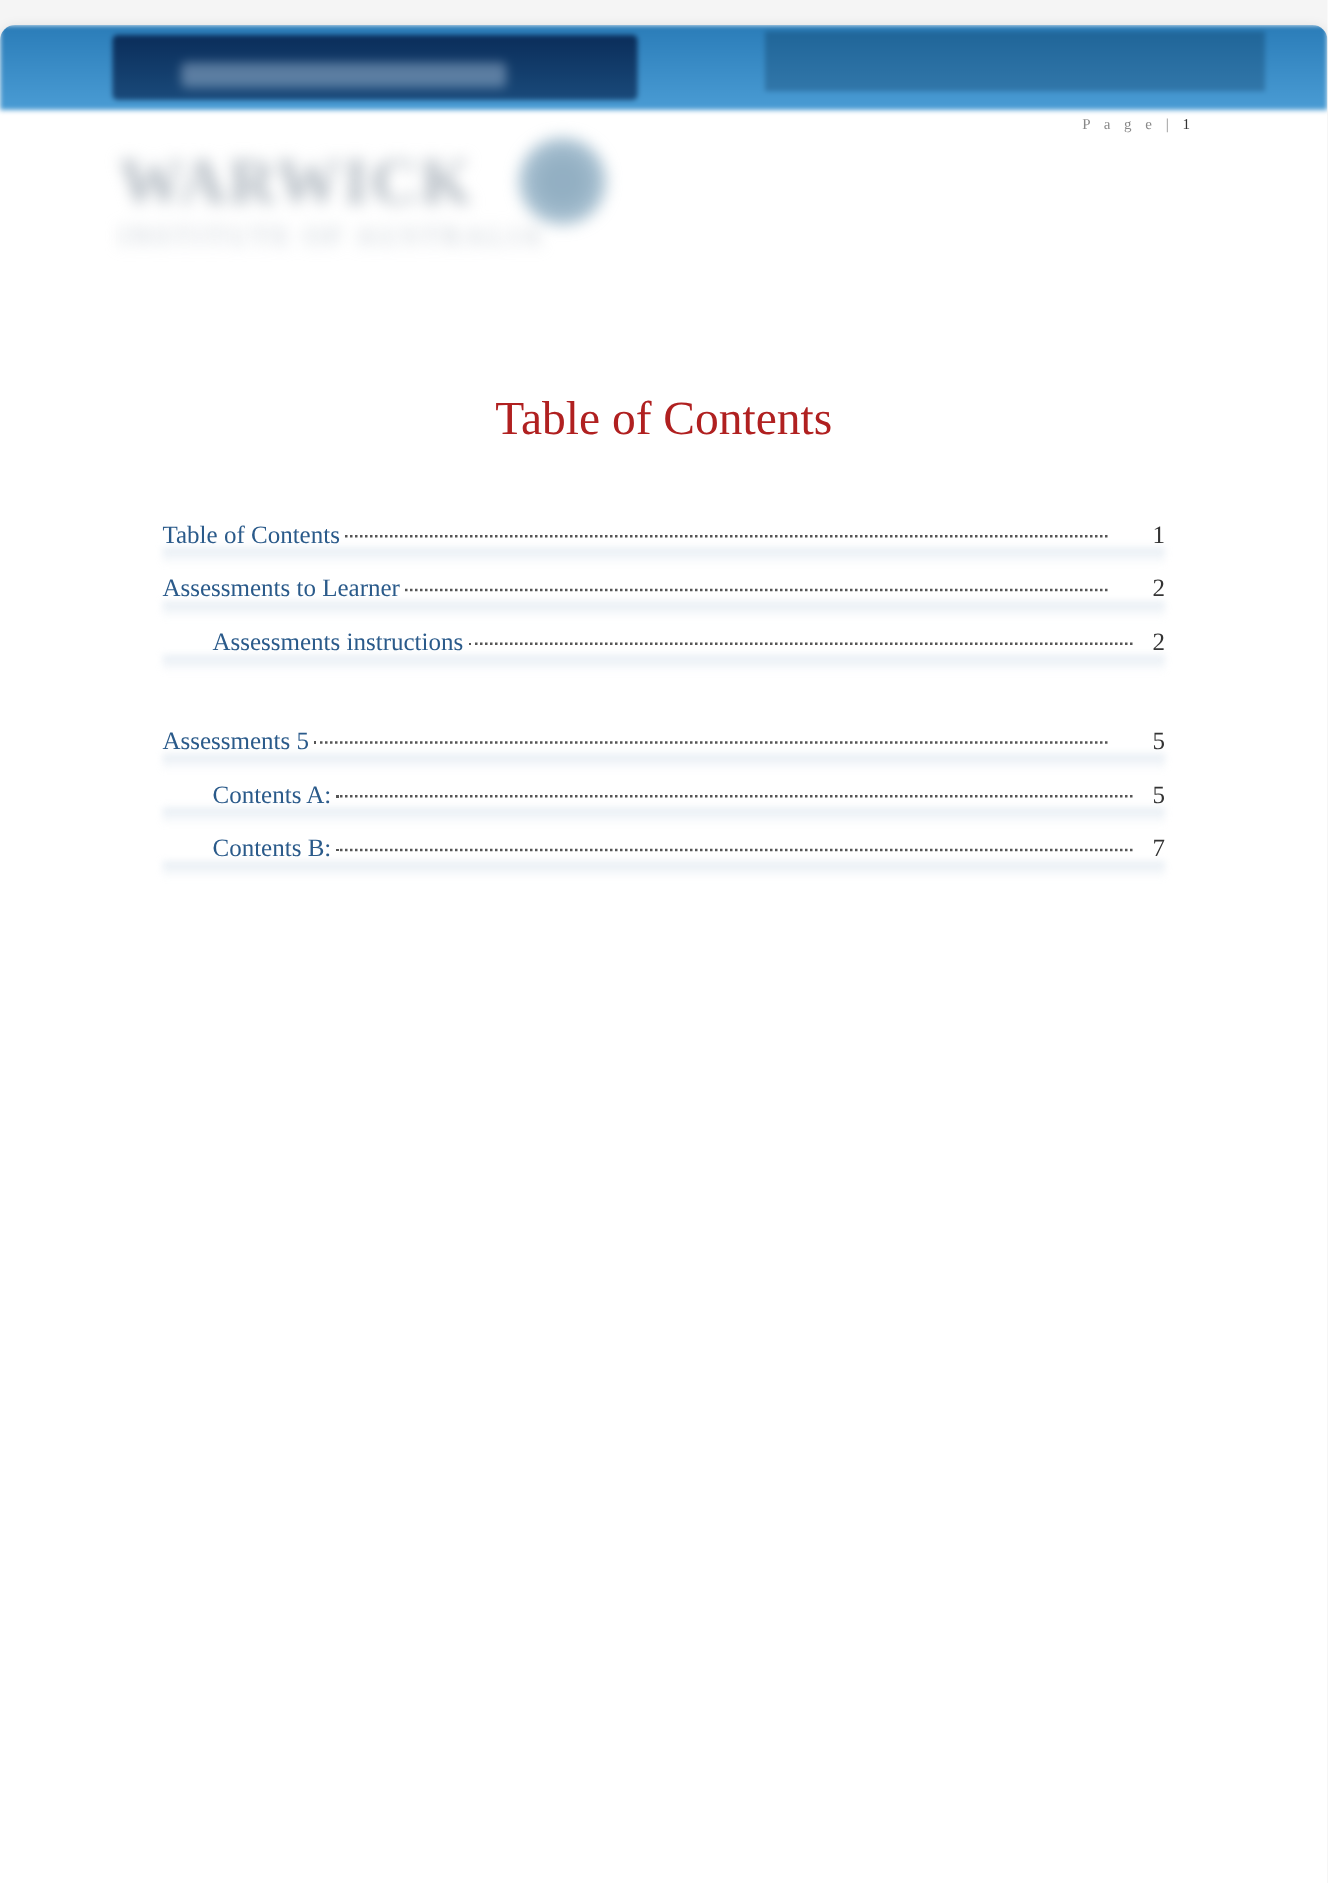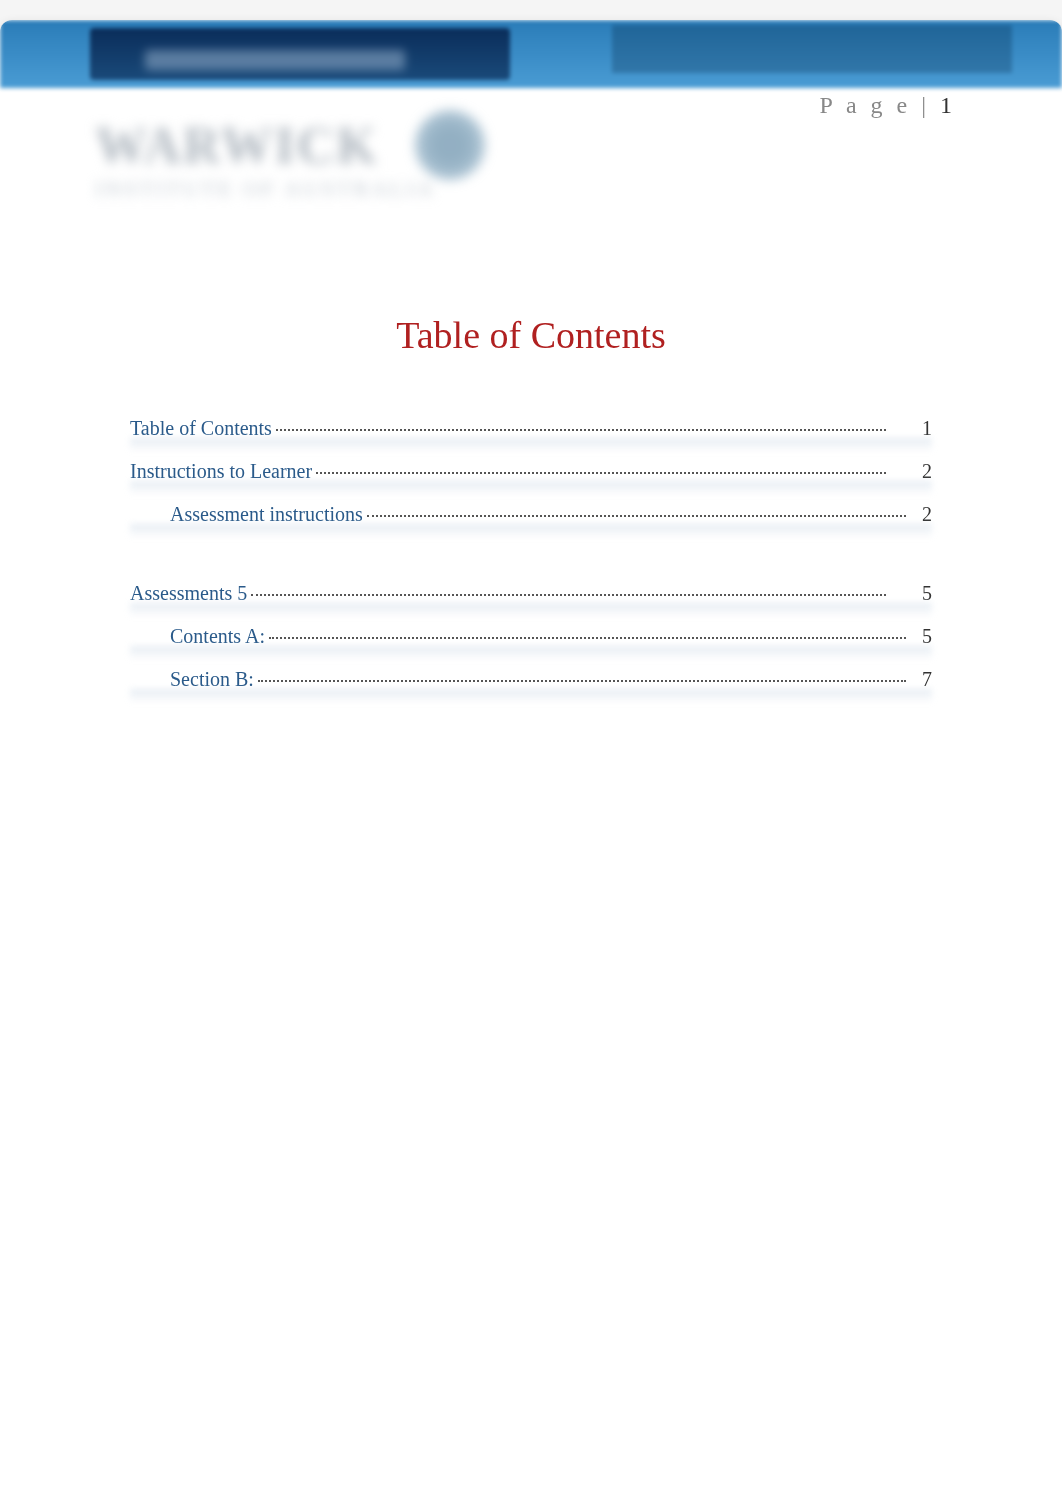--- a/index.html
+++ b/index.html
@@ -55,21 +55,21 @@
       width: 260px;
       height: 20px;
       background: rgba(200,220,240,0.4);
       filter: blur(4px);
       border-radius: 4px;
     }
     .page-number {
       position: absolute;
       top: 72px;
       right: 110px;
-      font-size: 24px;
+      font-size: 12px;
       color: #888;
       letter-spacing: 4px;
       font-family: Georgia, serif;
     }
     .page-number .num {
       color: #333;
       letter-spacing: 0;
     }
     .logo-area {
       position: absolute;
@@ -187,39 +187,39 @@
 
   <h1 class="title">Table of Contents</h1>
 
   <div class="toc" id="toc-container">
   <div class="toc-entry level0">
         <span class="toc-label">Table of Contents</span>
         <span class="toc-dots"></span>
         <span class="toc-page">1</span>
       </div>
       <div class="toc-entry level0">
-        <span class="toc-label">Instructions  to Learner</span>
+        <span class="toc-label">Assessments  to Learner</span>
         <span class="toc-dots"></span>
         <span class="toc-page">2</span>
       </div>
       <div class="toc-entry indent">
-        <span class="toc-label">Assessment instructions</span>
+        <span class="toc-label">Assessments instructions</span>
         <span class="toc-dots"></span>
         <span class="toc-page">2</span>
       </div>
       <div class="toc-gap"></div>
       <div class="toc-entry level0">
         <span class="toc-label">Assessments 5</span>
         <span class="toc-dots"></span>
         <span class="toc-page">5</span>
       </div>
       <div class="toc-entry indent">
         <span class="toc-label">Contents A:</span>
         <span class="toc-dots"></span>
         <span class="toc-page">5</span>
       </div>
       <div class="toc-entry indent">
-        <span class="toc-label">Section B:</span>
+        <span class="toc-label">Contents B:</span>
         <span class="toc-dots"></span>
         <span class="toc-page">7</span>
       </div>
     </div>
 </div>
 
 </body></html>

